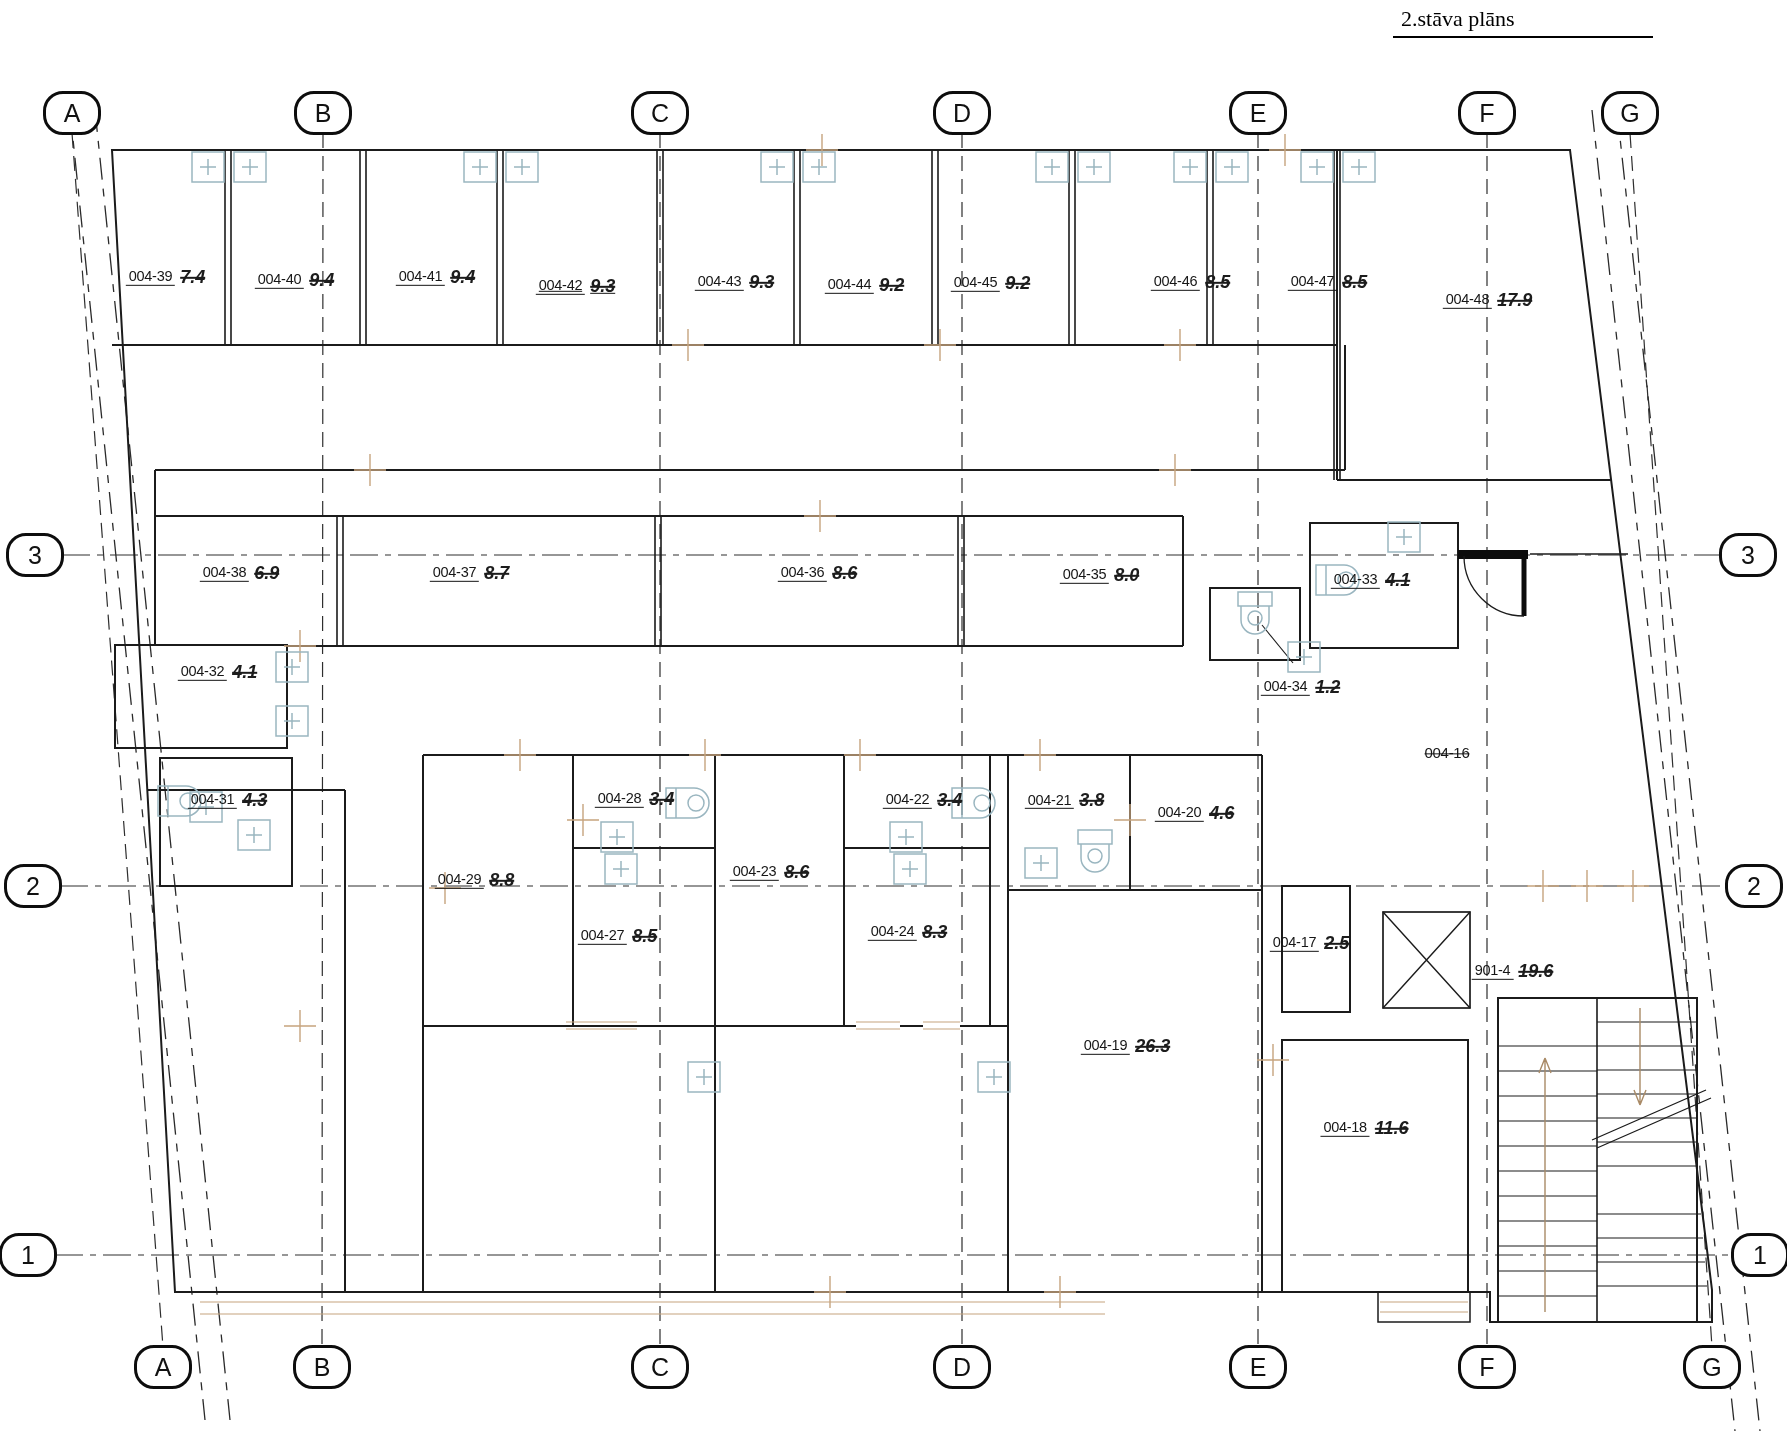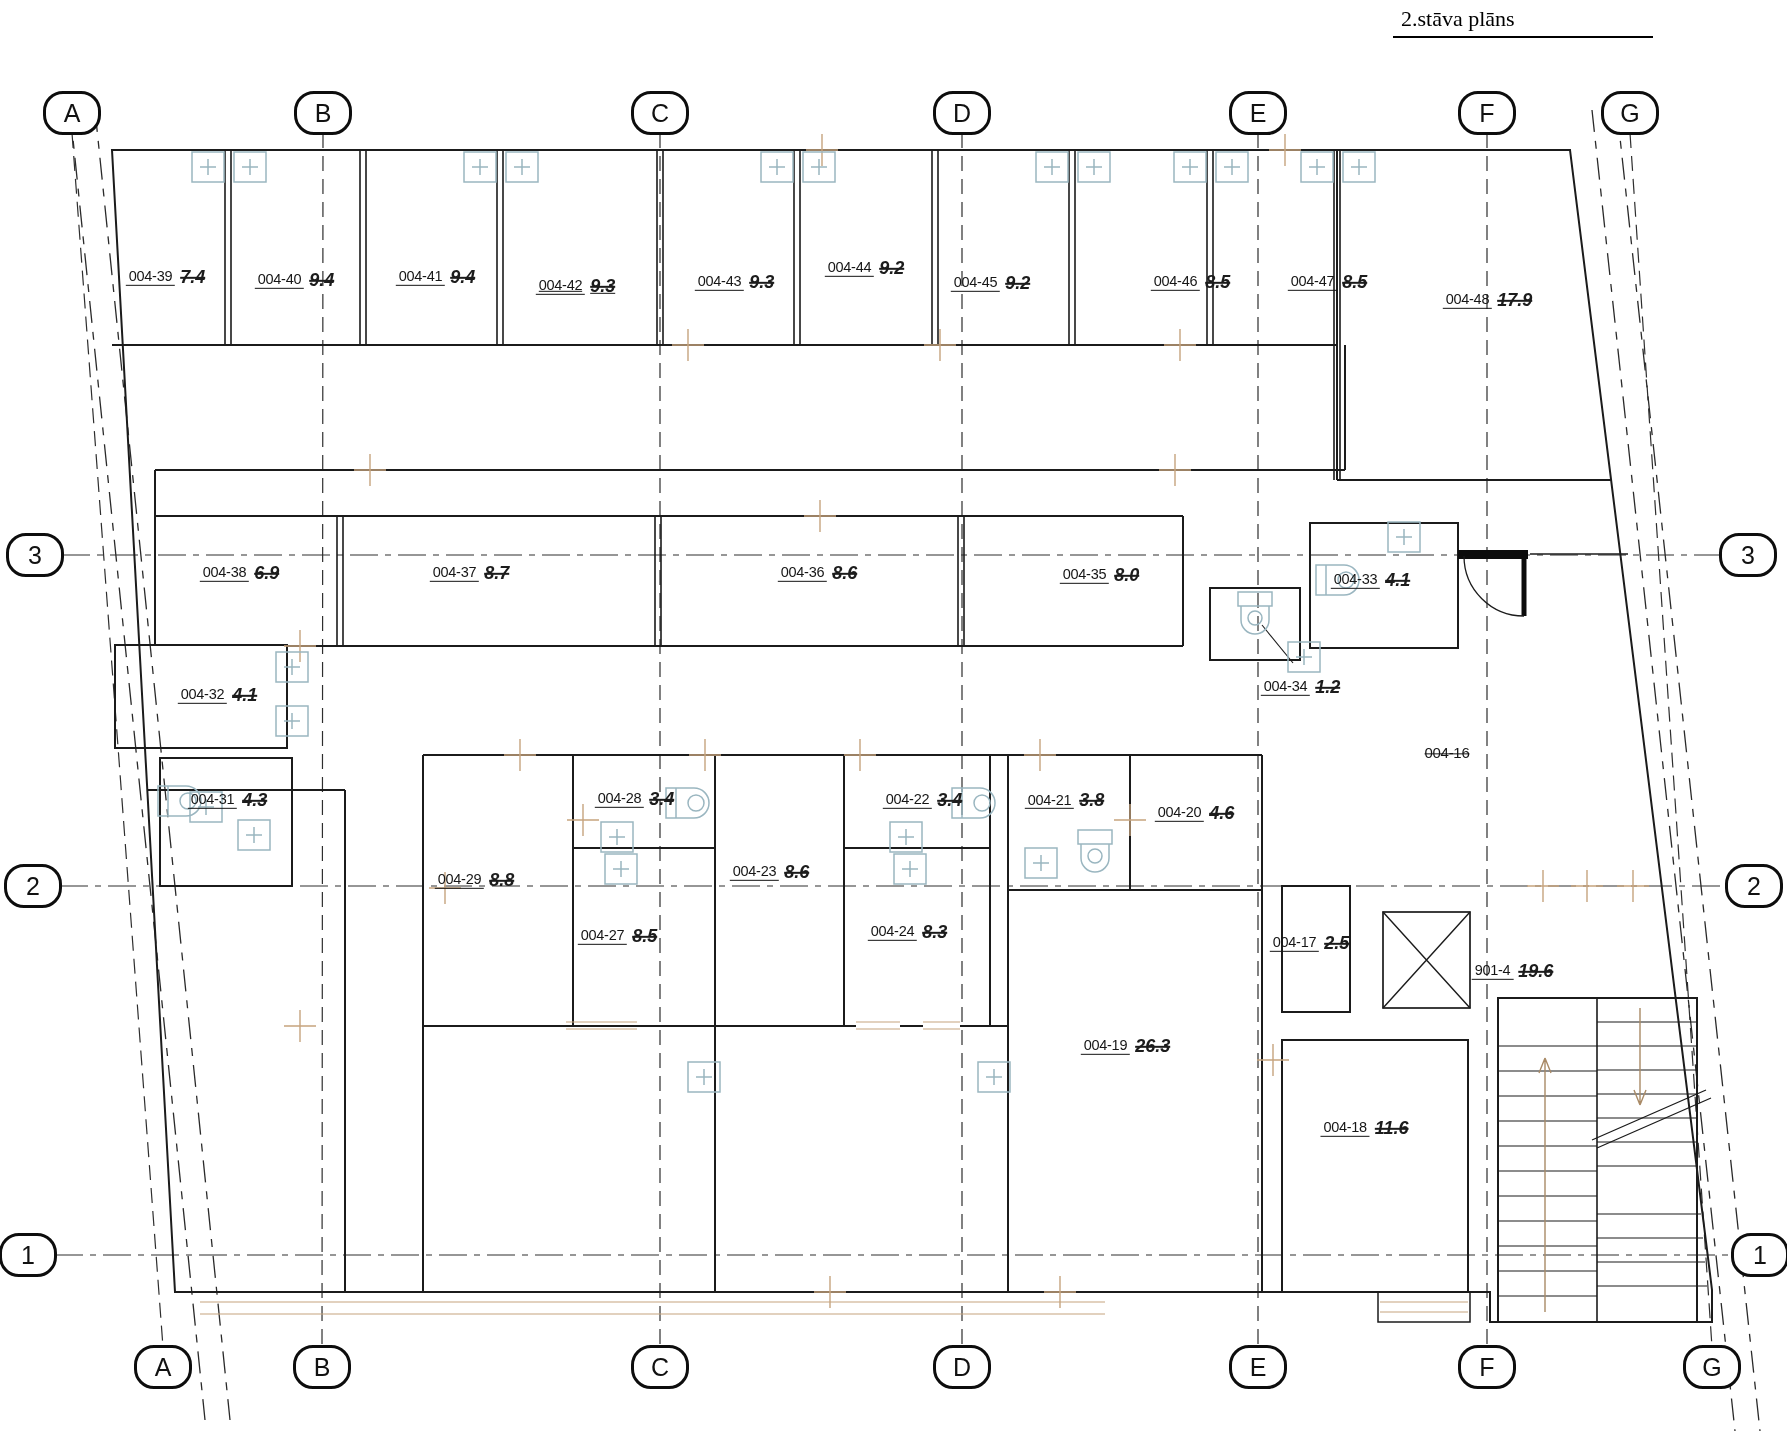--- a/index.html
+++ b/index.html
@@ -299,21 +299,21 @@
         <span class="rarea">9.4</span>
       </div>
       <div class="room-label" style="left: 578px; top: 286px; text-decoration: underline;">
         <span class="rid">004-42</span>
         <span class="rarea">9.3</span>
       </div>
       <div class="room-label" style="left: 737px; top: 282px;">
         <span class="rid">004-43</span>
         <span class="rarea">9.3</span>
       </div>
-      <div class="room-label" style="left: 867px; top: 268px; text-align: center;">
+      <div class="room-label" style="left: 867px; top: 285px; text-align: center;">
         <span class="rid">004-44</span>
         <span class="rarea">9.2</span>
       </div>
       <div class="room-label" style="left: 993px; top: 283px;">
         <span class="rid">004-45</span>
         <span class="rarea">9.2</span>
       </div>
       <div class="room-label" style="left: 1193px; top: 282px;">
         <span class="rid">004-46</span>
         <span class="rarea">8.5</span>
@@ -343,21 +343,21 @@
         <span class="rarea">8.0</span>
       </div>
       <div class="room-label" style="left: 1303px; top: 674px; margin-top: 13px;">
         <span class="rid">004-34</span>
         <span class="rarea">1.2</span>
       </div>
       <div class="room-label" style="left: 1373px; top: 580px;">
         <span class="rid">004-33</span>
         <span class="rarea">4.1</span>
       </div>
-      <div class="room-label" style="left: 220px; top: 695px;">
+      <div class="room-label" style="left: 220px; top: 672px;">
         <span class="rid">004-32</span>
         <span class="rarea">4.1</span>
       </div>
       <div class="room-label" style="left: 230px; top: 800px;">
         <span class="rid">004-31</span>
         <span class="rarea">4.3</span>
       </div>
       <div class="room-label" style="left: 477px; top: 880px;">
         <span class="rid">004-29</span>
         <span class="rarea">8.8</span>

